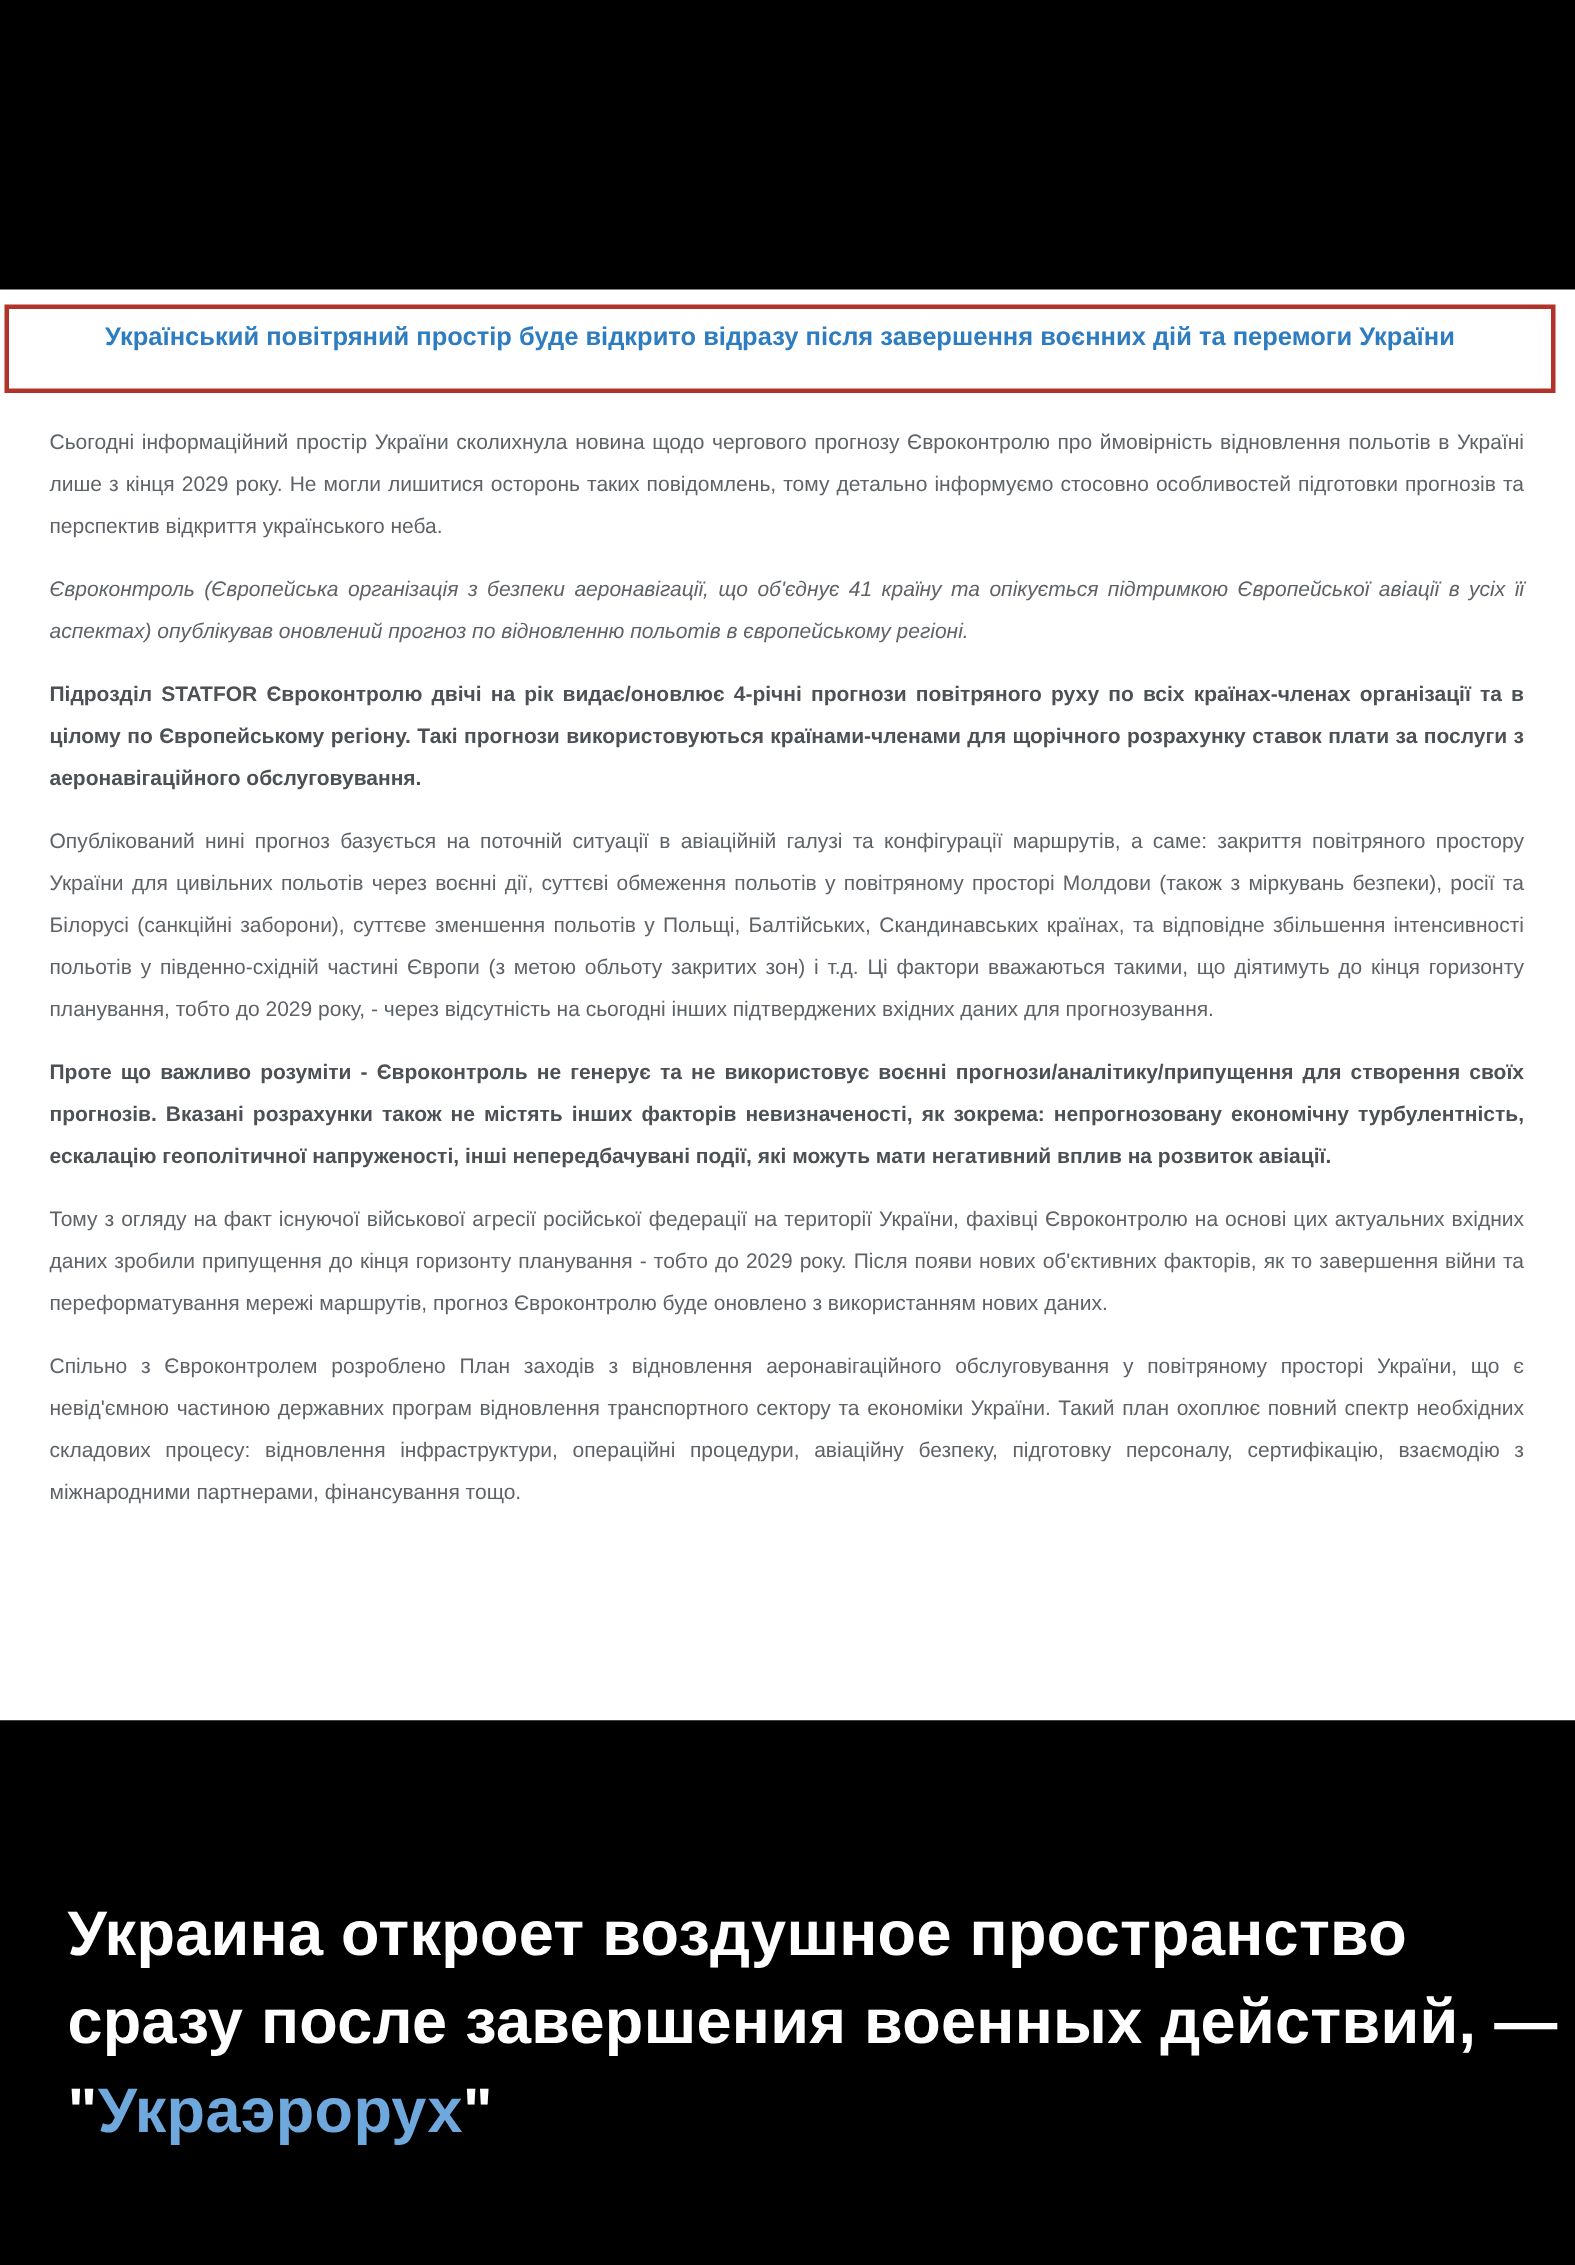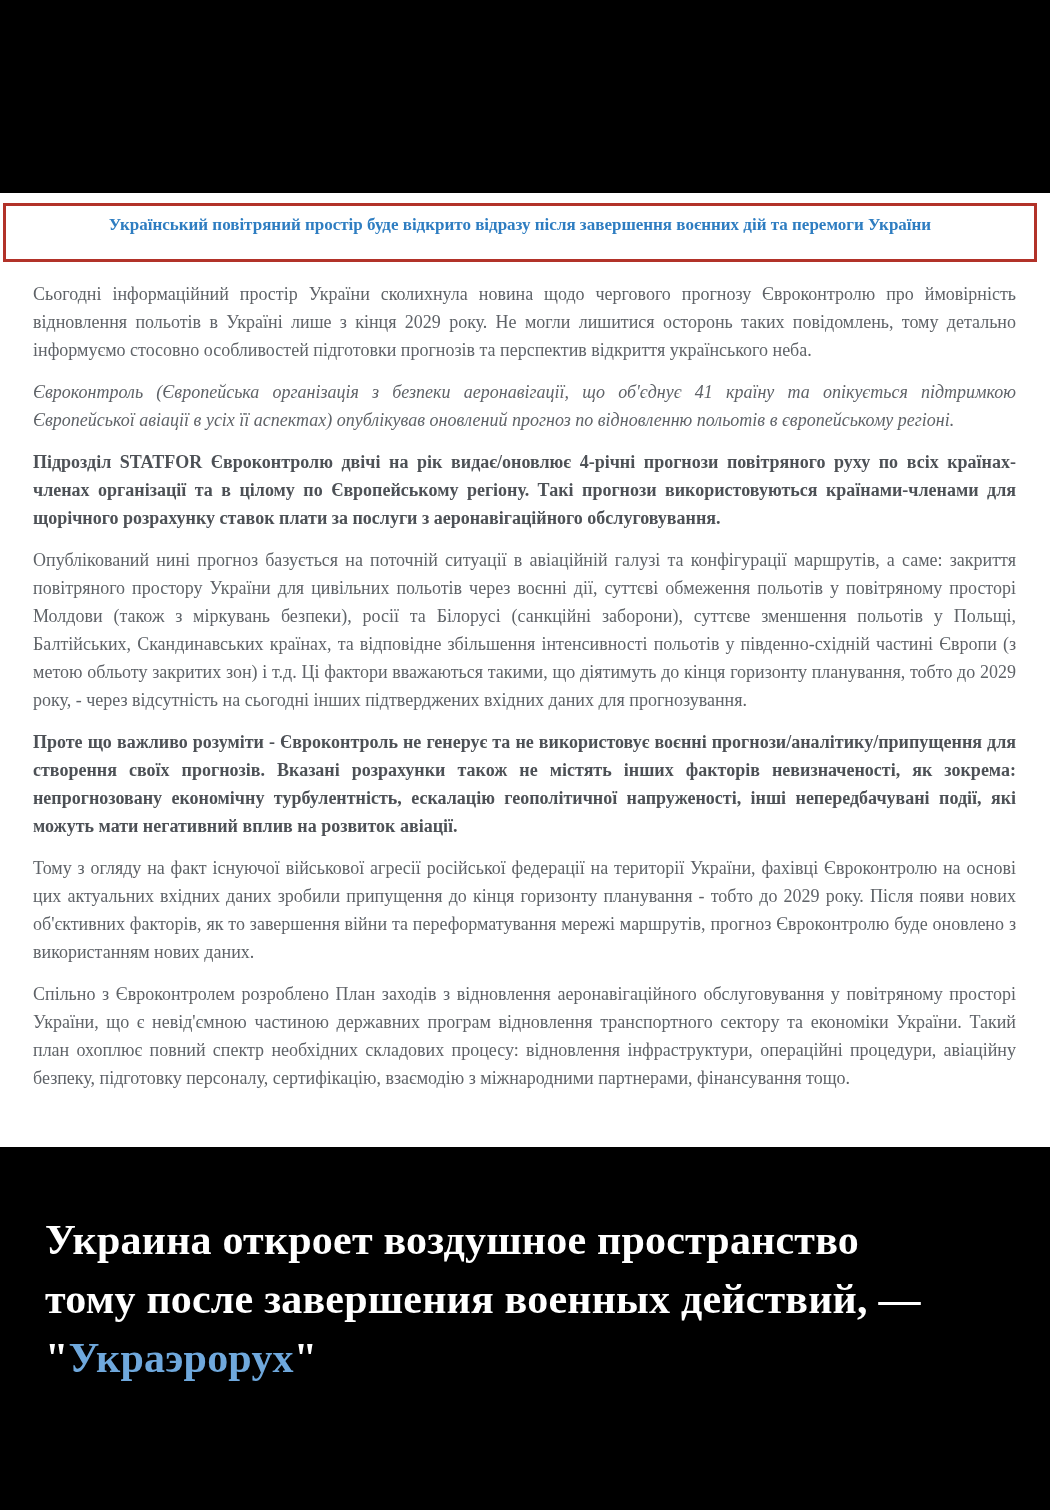--- a/index.html
+++ b/index.html
@@ -1,49 +1,49 @@
 <!DOCTYPE html>
 <html lang="uk" style="--headline-blue: #2e7dc1; --box-red: #b23229; --body-gray: #5f6368; --bold-gray: #4d5156; --link-blue: #6fa8dc; --page-black: #000000; --content-white: #ffffff;"><head>
 <meta charset="utf-8">
 <style>
   html,body{margin:0;padding:0;}
   .page{
     width:1050px;height:1510px;
     background:var(--page-black,#000);
     display:flex;flex-direction:column;overflow:hidden;
-    font-family:Liberation Serif, serif;
+    font-family:Liberation Sans, sans-serif;
   }
   .top-bar{height:193px;flex:none;}
   .content{
     height:954px;flex:none;box-sizing:border-box;overflow:hidden;
     background:var(--content-white,#fff);
     padding:10px 34px 0 33px;
   }
   .headline-box{
     border:3px solid var(--box-red,#b23229);
     margin:0 -21px 18px -30px;
     padding:7px 24px 22px 24px;
     background:var(--content-white,#fff);
   }
   .headline{
     color:var(--headline-blue,#2e7dc1);
     font-weight:bold;font-size:17px;line-height:24px;
     text-align:center;text-decoration:none;display:block;
   }
   .para{
     color:var(--body-gray,#5f6368);
-    font-size:18px;line-height:28px;
+    font-size:14px;line-height:28px;
     text-align:justify;margin:0 0 14px 0;
   }
   .para.bold{font-weight:bold;color:var(--bold-gray,#4d5156);}
   .para.italic{font-style:italic;}
   .bottom{
     flex:1;background:var(--page-black,#000);
     box-sizing:border-box;
-    padding:64px 30px 0 45px;
+    padding:112px 30px 0 45px;
   }
   .caption-line{
     color:#ffffff;font-weight:bold;
     font-size:42px;line-height:59px;
     letter-spacing:0.2px;white-space:nowrap;
   }
   .source-link{color:var(--link-blue,#6fa8dc);cursor:pointer;}
 </style>
 </head>
 <body>
@@ -63,18 +63,18 @@
         <p class="para normal">Опублікований нині прогноз базується на поточній ситуації в авіаційній галузі та конфігурації маршрутів, а саме: закриття повітряного простору України для цивільних польотів через воєнні дії, суттєві обмеження польотів у повітряному просторі Молдови (також з міркувань безпеки), росії та Білорусі (санкційні заборони), суттєве зменшення польотів у Польщі, Балтійських, Скандинавських країнах, та відповідне збільшення інтенсивності польотів у південно-східній частині Європи (з метою обльоту закритих зон) і т.д. Ці фактори вважаються такими, що діятимуть до кінця горизонту планування, тобто до 2029 року, - через відсутність на сьогодні інших підтверджених вхідних даних для прогнозування.</p>
         <p class="para bold">Проте що важливо розуміти - Євроконтроль не генерує та не використовує воєнні прогнози/аналітику/припущення для створення своїх прогнозів. Вказані розрахунки також не містять інших факторів невизначеності, як зокрема: непрогнозовану економічну турбулентність, ескалацію геополітичної напруженості, інші непередбачувані події, які можуть мати негативний вплив на розвиток авіації.</p>
         <p class="para normal">Тому з огляду на факт існуючої військової агресії російської федерації на території України, фахівці Євроконтролю на основі цих актуальних вхідних даних зробили припущення до кінця горизонту планування - тобто до 2029 року. Після появи нових об'єктивних факторів, як то завершення війни та переформатування мережі маршрутів, прогноз Євроконтролю буде оновлено з використанням нових даних.</p>
         <p class="para normal">Спільно з Євроконтролем розроблено План заходів з відновлення аеронавігаційного обслуговування у повітряному просторі України, що є невід'ємною частиною державних програм відновлення транспортного сектору та економіки України. Такий план охоплює повний спектр необхідних складових процесу: відновлення інфраструктури, операційні процедури, авіаційну безпеку, підготовку персоналу, сертифікацію, взаємодію з міжнародними партнерами, фінансування тощо.</p>
       </div>
   </div>
 
   <div class="bottom">
     <div>
       <div class="caption-line">Украина откроет воздушное пространство</div>
-      <div class="caption-line">тому после завершения военных действий, —</div>
+      <div class="caption-line">сразу после завершения военных действий, —</div>
       <div class="caption-line"><span>"</span><span class="source-link">Украэрорух</span><span>"</span></div>
     </div>
   </div>
 
 </div>
 
 </body></html>

